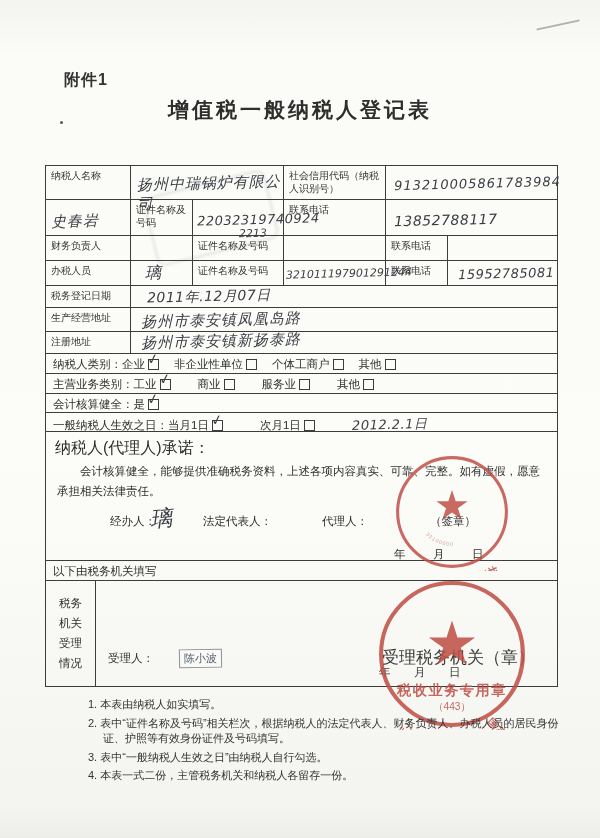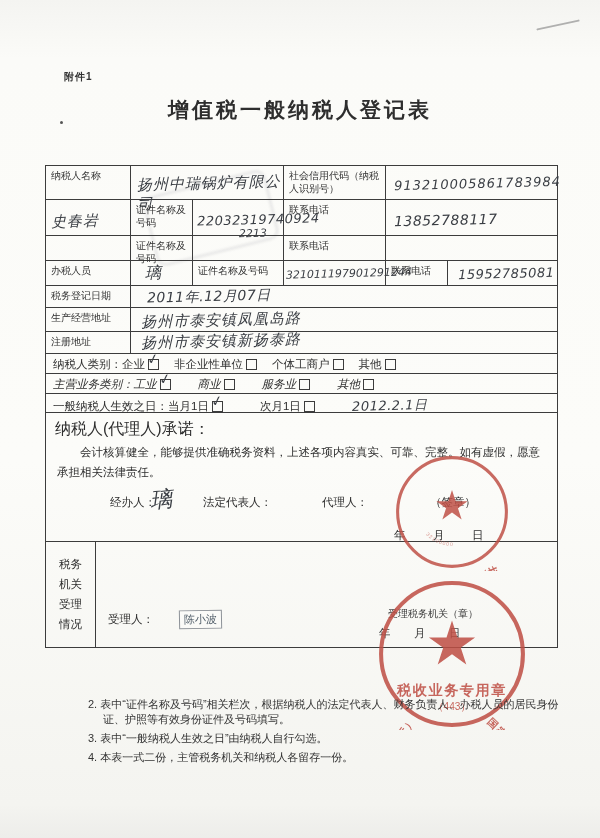--- a/index.html
+++ b/index.html
@@ -1,19 +1,19 @@
 <!DOCTYPE html>
 <html><head>
 <meta charset="utf-8">
 <style>
   html,body{margin:0;padding:0;}
   body{width:600px;height:838px;font-family:"Liberation Sans","DejaVu Sans",sans-serif;color:#2f2f2f;}
   .sheet{position:relative;width:600px;height:838px;overflow:hidden;
          background:linear-gradient(180deg,#f4f4f1 0%,#fbfbf8 7%,#fcfcf9 55%,#f4f4f0 96%,#ededea 100%);}
-  .attachment{position:absolute;left:64px;top:70px;font-size:10px;font-weight:bold;letter-spacing:1px;color:#333;}
+  .attachment{position:absolute;left:64px;top:70px;font-size:16px;font-weight:bold;letter-spacing:1px;color:#333;}
   .title{position:absolute;left:0;top:96px;width:100%;text-align:center;font-size:21px;font-weight:600;letter-spacing:3px;color:#2e2e2e;}
   .stray-dot{position:absolute;left:60px;top:121px;width:3px;height:3px;background:#555;border-radius:50%;}
   .pen-stroke{position:absolute;left:536px;top:24px;width:44px;height:2px;background:#8a8a8a;transform:rotate(-12deg);opacity:.65;border-radius:2px;}
   .ghost-mark{position:absolute;left:148px;top:182px;width:120px;height:66px;border:3px solid rgba(130,130,135,.14);border-radius:10px;transform:rotate(-14deg);filter:blur(1px);}
 
   .t{position:absolute;left:45px;top:165px;width:511px;border:1.5px solid #3c3c3c;background:transparent;box-sizing:content-box;}
   .t-row{display:grid;border-bottom:1px solid #3c3c3c;position:relative;box-sizing:border-box;}
   .t-row:last-child{border-bottom:none;}
   .cols-a{grid-template-columns:85px 153px 102px 1fr;}
   .cols-b{grid-template-columns:85px 62px 91px 102px 62px 1fr;}
@@ -35,21 +35,21 @@
   .gap-s{margin-right:12px;} .gap-m{margin-right:24px;} .gap-l{margin-right:34px;}
 
   .commit-title{font-size:16px;margin:2px 0 2px 2px;}
   .commit-body{font-size:11.5px;line-height:1.75;text-indent:2em;margin:0 4px;}
   .sig-line{position:absolute;left:0;top:82px;width:100%;font-size:11.5px;}
   .sig-line span{position:absolute;white-space:nowrap;}
 
   .vlabel{display:flex;flex-direction:column;justify-content:center;align-items:center;gap:5px;font-size:11.5px;}
   .accept-line{position:absolute;left:12px;top:68px;font-size:11.5px;}
   .name-box{display:inline-block;border:1px solid #8d9298;color:#4d5a66;font-size:11px;padding:1px 4px;margin-left:22px;transform:rotate(-1deg);background:rgba(255,255,255,.3);}
-  .office-seal-label{position:absolute;left:292px;top:65px;font-size:10px;color:#3a3a3a;text-align:center;}
+  .office-seal-label{position:absolute;left:286px;top:65px;font-size:17px;color:#3a3a3a;text-align:center;}
   .office-date{position:absolute;left:283px;top:84px;font-size:11.5px;color:#3a3a3a;letter-spacing:6px;}
 
   .stamp{position:absolute;pointer-events:none;}
   .stamp-company{left:393px;top:453px;width:118px;height:118px;opacity:.84;}
   .stamp-tax{left:376px;top:578px;width:152px;height:152px;opacity:.86;}
 
   .notes{position:absolute;left:88px;top:697px;width:475px;font-size:11px;line-height:1.35;color:#333;}
   .notes-row{display:flex;}
   .notes-label{white-space:nowrap;margin-right:2px;}
   .notes-items{flex:1;}
@@ -88,20 +88,21 @@
         <span class="hw hw-num" style="position:absolute;left:4px;top:12px;">22032319740924</span>
         <span class="hw hw-sm" style="position:absolute;left:46px;top:27px;">2213</span>
       </div>
       <div class="cell lbl">联系电话</div>
       <div class="cell">
         <span class="hw hw-num" style="position:absolute;left:8px;top:12px;font-size:14px;">13852788117</span>
       </div>
     </div>
 
     <div class="t-row cols-b" style="height:25px;">
+      <div class="cell lbl">财务负责人</div>
       <div class="cell"></div>
       <div class="cell lbl">证件名称及号码</div>
       <div class="cell"></div>
       <div class="cell lbl">联系电话</div>
       <div class="cell"></div>
     </div>
 
     <div class="t-row cols-b" style="height:25px;">
       <div class="cell lbl">办税人员</div>
       <div class="cell">
@@ -153,21 +154,21 @@
             <span>个体工商户</span>
             <span class="cb"></span>
           </span>
         <span class="opt">
             <span>其他</span>
             <span class="cb"></span>
           </span>
       </div>
     </div>
 
-    <div class="t-row" style="height:20px;font-style:italic;">
+    <div class="t-row" style="height:20px;">
       <div class="cell full">
         <span>主营业务类别：</span>
         <span class="opt gap-m">
             <span>工业</span>
             <span class="cb checked"></span>
           </span>
         <span class="opt gap-m">
             <span>商业</span>
             <span class="cb"></span>
           </span>
@@ -175,20 +176,29 @@
             <span>服务业</span>
             <span class="cb"></span>
           </span>
         <span class="opt">
             <span>其他</span>
             <span class="cb"></span>
           </span>
       </div>
     </div>
 
+    <div class="t-row" style="height:19px;">
+      <div class="cell full">
+        <span>会计核算健全：</span>
+        <span class="opt">
+            <span>是</span>
+            <span class="cb checked"></span>
+          </span>
+      </div>
+    </div>
 
     <div class="t-row" style="height:19px;">
       <div class="cell full">
         <span>一般纳税人生效之日：</span>
         <span class="opt gap-l">
             <span>当月1日</span>
             <span class="cb checked"></span>
           </span>
         <span class="opt gap-l">
             <span>次月1日</span>
@@ -206,20 +216,23 @@
           <span style="left:64px;text-align:right;">经办人：</span>
           <span class="hw" style="left:104px;top:-10px;font-size:22px;transform:rotate(-6deg);">璃</span>
           <span style="left:157px;">法定代表人：</span>
           <span style="left:276px;">代理人：</span>
           <span style="left:384px;">（签章）</span>
           <span style="left:348px;top:33px;letter-spacing:8px;">年　月　日</span>
         </div>
       </div>
     </div>
 
+    <div class="t-row" style="height:20px;">
+      <div class="cell full">以下由税务机关填写</div>
+    </div>
 
     <div class="t-row cols-e" style="height:105px;">
       <div class="cell vlabel">
         <span>税务</span>
         <span>机关</span>
         <span>受理</span>
         <span>情况</span>
       </div>
       <div class="cell">
         <div class="accept-line">
@@ -257,20 +270,21 @@
     <text font-size="10" letter-spacing="1.1" fill="#bf4f45" font-weight="bold" font-family="Liberation Sans, DejaVu Sans, sans-serif">
       <textPath href="#ring2" startOffset="50%" text-anchor="middle">国家税务总局扬州市税务局第三税务分局（办税服务厅）</textPath>
     </text>
     <text x="75" y="115" text-anchor="middle" font-size="14" font-weight="bold" letter-spacing="1.5" fill="#bf4f45">税收业务专用章</text>
     <text x="75" y="130" text-anchor="middle" font-size="10" fill="#bf4f45">（443）</text>
   </svg>
 
   <div class="notes">
     <div class="notes-row">
       <div class="notes-items">
+        <div>1. 本表由纳税人如实填写。</div>
         <div>2. 表中“证件名称及号码”相关栏次，根据纳税人的法定代表人、财务负责人、办税人员的居民身份证、护照等有效身份证件及号码填写。</div>
         <div>3. 表中“一般纳税人生效之日”由纳税人自行勾选。</div>
         <div>4. 本表一式二份，主管税务机关和纳税人各留存一份。</div>
       </div>
     </div>
   </div>
 
 </div>
 
 </body></html>

